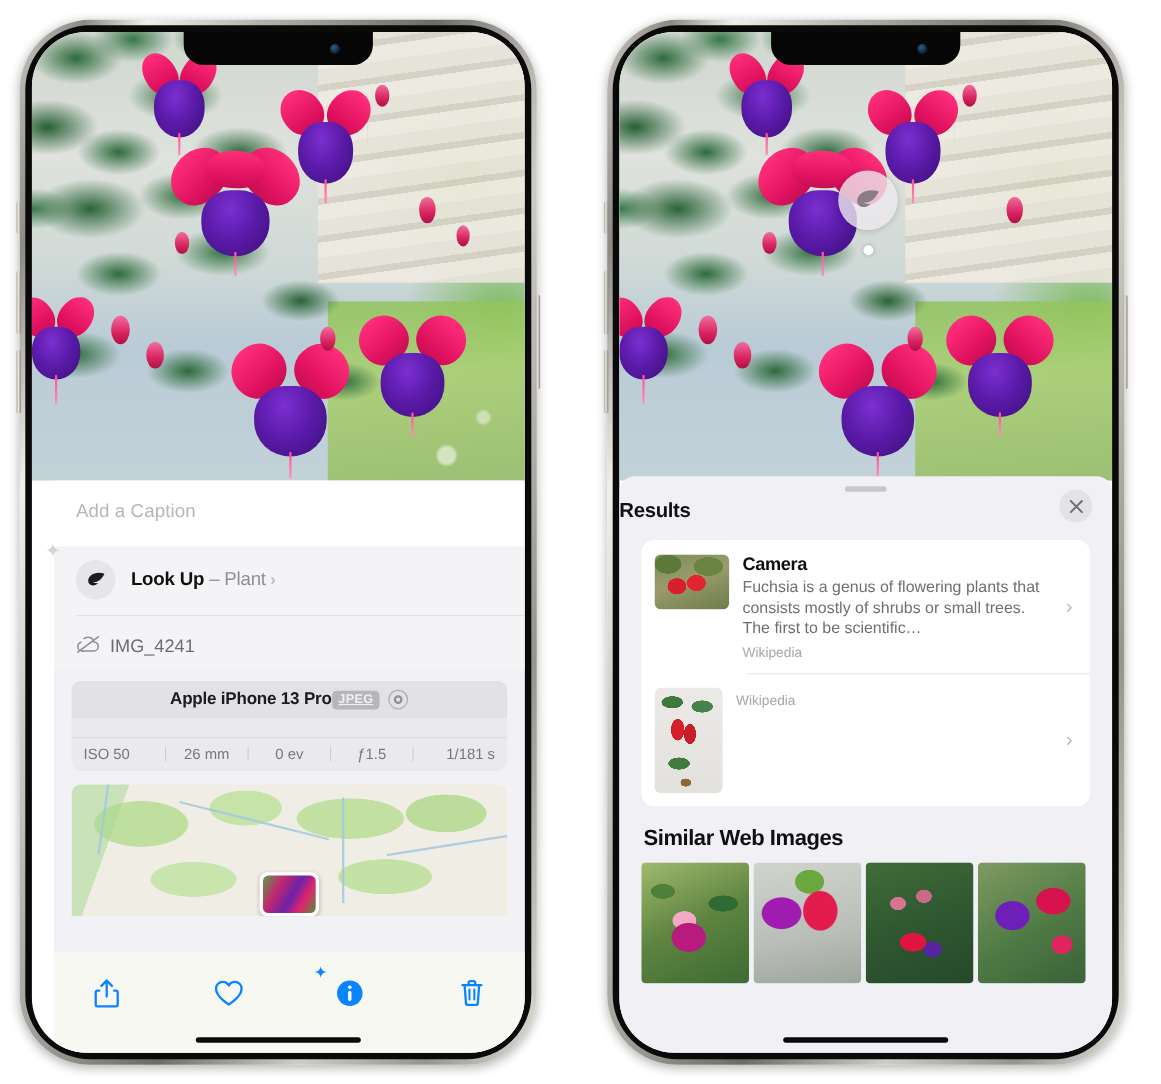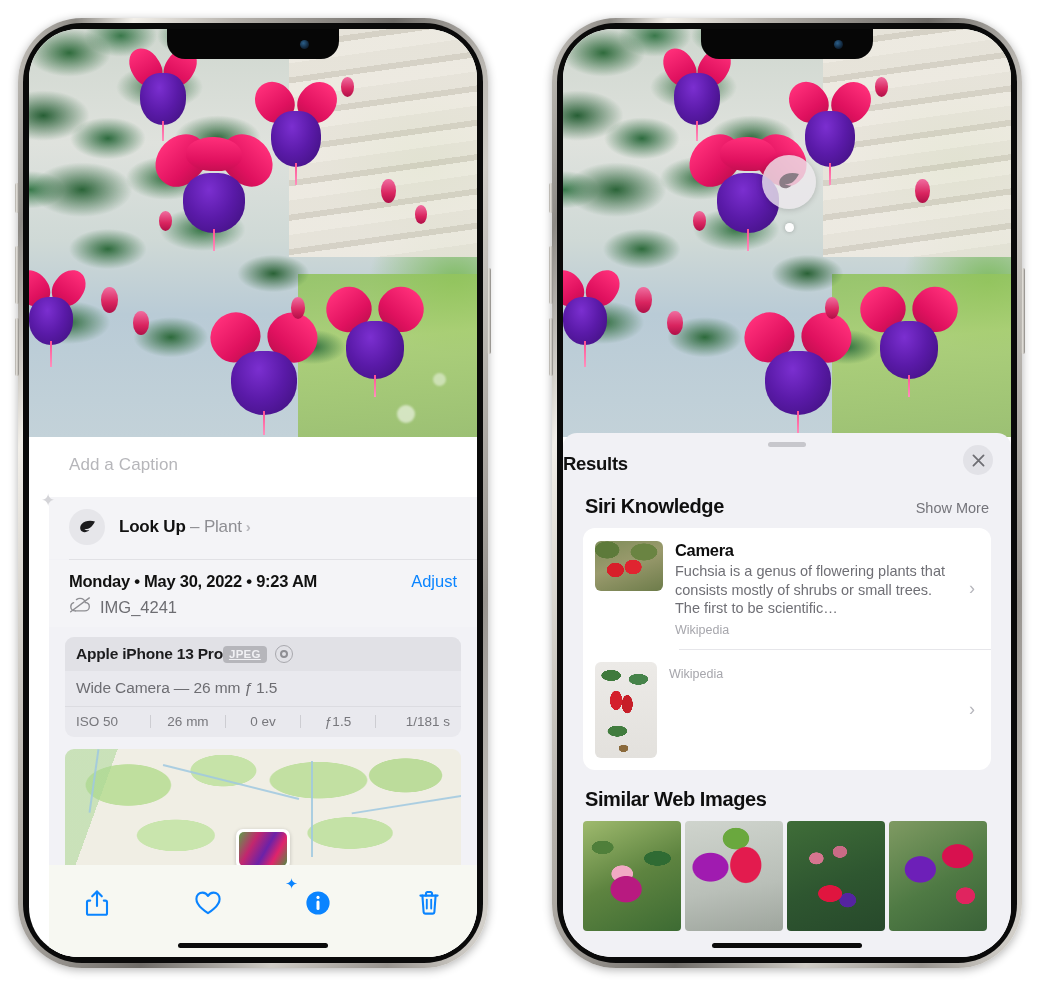--- a/index.html
+++ b/index.html
@@ -145,21 +145,21 @@
   .meta-top { display: flex; align-items: baseline; justify-content: space-between; }
   .meta-date { font-size: 16.5px; font-weight: 700; color: #111; letter-spacing: -.25px; }
   .adjust { font-size: 16.5px; color: #0a84ff; }
   .meta-file { display: flex; align-items: center; gap: 9px; margin-top: 6px; }
   .meta-file .name { font-size: 16.5px; color: #6d6d72; }
 
   .cam-card {
     margin: 10px 16px 0; background: #e9e9ee; border-radius: 9px; overflow: hidden;
   }
   .cam-head {
-    display: flex; align-items: center; justify-content: flex-start;
+    display: flex; align-items: center; justify-content: center;
     padding: 8px 11px; background: #e1e1e6;
   }
   .cam-model { font-size: 15.5px; font-weight: 700; color: #1c1c1e; letter-spacing: -.2px; }
   .cam-head-right { display: flex; align-items: center; gap: 8px; }
   .pill-jpeg {
     background: #b6b6bb; color: #f1f1f4; font-size: 11.5px; font-weight: 700;
     padding: 2.5px 6px; border-radius: 4px; letter-spacing: .3px; text-decoration: underline;
   }
   .hdr-ring {
     width: 18px; height: 18px; border-radius: 50%; border: 1.4px solid #a8a8ad;
@@ -367,24 +367,20 @@
             </svg>
           </span>
           <span class="lookup-txt">
             <b>Look Up</b><span class="sub"> – </span><span class="sub">Plant</span><span class="chev-s">›</span>
           </span>
         </div>
 
         <div class="hr"></div>
 
         <div class="meta">
-          <div class="meta-top">
-            <span class="meta-date">Monday • May 30, 2022 • 9:23 AM</span>
-            <span class="adjust">Adjust</span>
-          </div>
           <div class="meta-file">
             <span>
               <svg width="22" height="16" viewBox="0 0 26 18" aria-hidden="true">
                 <path d="M7.5 16h11.1c3 0 5.4-2.2 5.4-5 0-2.6-2-4.7-4.7-4.9C18.6 3 16 1.2 13 1.2c-1.6 0-3 .5-4.2 1.4" fill="none" stroke="#8e8e93" stroke-width="1.6" stroke-linecap="round"></path>
                 <path d="M7.5 16c-3 0-5.4-2.2-5.4-5 0-2.2 1.4-4 3.4-4.7" fill="none" stroke="#8e8e93" stroke-width="1.6" stroke-linecap="round"></path>
                 <line x1="2" y1="17" x2="24" y2="0.6" stroke="#8e8e93" stroke-width="1.7" stroke-linecap="round"></line>
               </svg>
             </span>
             <span class="name">IMG_4241</span>
           </div>
@@ -394,21 +390,20 @@
           <div class="cam-head">
             <span class="cam-model">Apple iPhone 13 Pro</span>
             <span class="cam-head-right">
               <span class="pill-jpeg">JPEG</span>
               <span class="hdr-ring">
                   <i></i>
                 </span>
             </span>
           </div>
           <div class="cam-body">
-            <div class="cam-line">Wide Camera — 26 mm ƒ 1.5</div>
           </div>
           <div class="cam-exif">
             <span>ISO 50</span>
             <span class="bar"></span>
             <span>26 mm</span>
             <span class="bar"></span>
             <span>0 ev</span>
             <span class="bar"></span>
             <span>ƒ1.5</span>
             <span class="bar"></span>
@@ -552,24 +547,20 @@
         <div class="grabber"></div>
         <div class="rhead">
           <span class="rtitle">Results</span>
           <span class="close-btn">
             <svg width="15" height="15" viewBox="0 0 16 16" aria-hidden="true">
               <path d="M2.6 2.6 L13.4 13.4 M13.4 2.6 L2.6 13.4" stroke="#6e6e73" stroke-width="1.9" stroke-linecap="round"></path>
             </svg>
           </span>
         </div>
 
-        <div class="sec-head">
-          <span class="sec-title">Siri Knowledge</span>
-          <span class="show-more">Show More</span>
-        </div>
 
         <div class="kcard">
 
           <div class="krow">
             <span class="kthumb wide" style="background:
                     radial-gradient(ellipse 14px 12px at 30% 58%, #d81f2a 0 60%, rgba(216,31,42,0) 62%),
                     radial-gradient(ellipse 14px 12px at 56% 52%, #e02430 0 60%, rgba(224,36,48,0) 62%),
                     radial-gradient(ellipse 20px 14px at 18% 18%, #5d7a3a 0 60%, rgba(93,122,58,0) 62%),
                     radial-gradient(ellipse 22px 14px at 72% 22%, #6a8442 0 60%, rgba(106,132,66,0) 62%),
                     linear-gradient(160deg,#7e8d58 0%,#9a9a6d 45%,#6d7c4a 100%)"></span>

